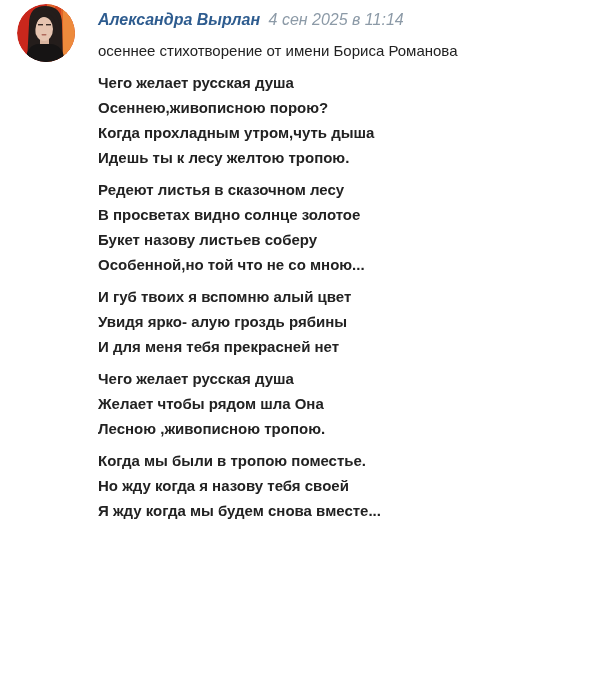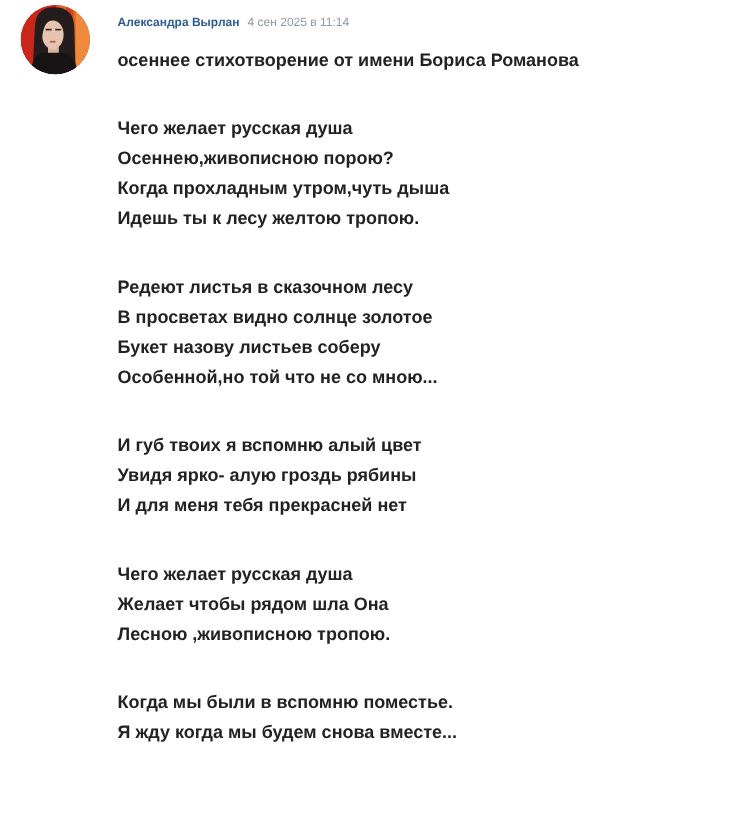--- a/index.html
+++ b/index.html
@@ -27,47 +27,48 @@
     display: block;
   }
   .avatar svg { display: block; }
   .content {
     position: absolute;
     left: 98px;
     top: 10px;
     right: 18px;
   }
   .post-header {
-    font-size: 10px;
+    font-size: 16px;
     line-height: 20px;
     white-space: nowrap;
+    font-style: italic;
   }
   .author-name {
     color: #2e5c8f;
     font-weight: 700;
     text-decoration: none;
     cursor: pointer;
   }
   .post-date {
     color: #8c9aa7;
     font-weight: 400;
     margin-left: 4px;
     cursor: pointer;
   }
   .post-text {
     margin-top: 8px;
     font-size: 15px;
     line-height: 25px;
     color: #222222;
   }
   .intro-line {
-    font-weight: 700;
+    font-weight: 400;
   }
   .stanza {
-    margin-top: 32px;
+    margin-top: 7px;
     font-weight: 700;
   }
   .poem-line {
     display: block;
   }
 </style>
 </head>
 <body>
 
 <div class="post">
@@ -134,19 +135,20 @@
         <span class="poem-line">И для меня тебя прекрасней нет</span>
       </div>
 
       <div class="stanza">
         <span class="poem-line">Чего желает русская душа</span>
         <span class="poem-line">Желает чтобы рядом шла Она</span>
         <span class="poem-line">Лесною ,живописною тропою.</span>
       </div>
 
       <div class="stanza">
-        <span class="poem-line">Когда мы были в вспомню поместье.</span>
+        <span class="poem-line">Когда мы были в тропою поместье.</span>
+        <span class="poem-line">Но жду когда я назову тебя своей</span>
         <span class="poem-line">Я жду когда мы будем снова вместе...</span>
       </div>
 
     </div>
   </div>
 </div>
 
 </body></html>

